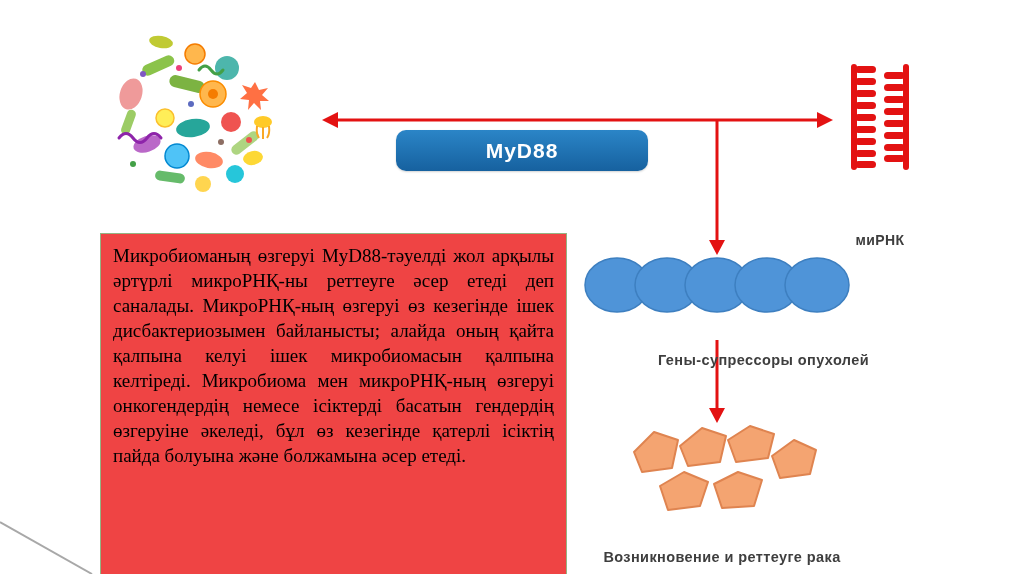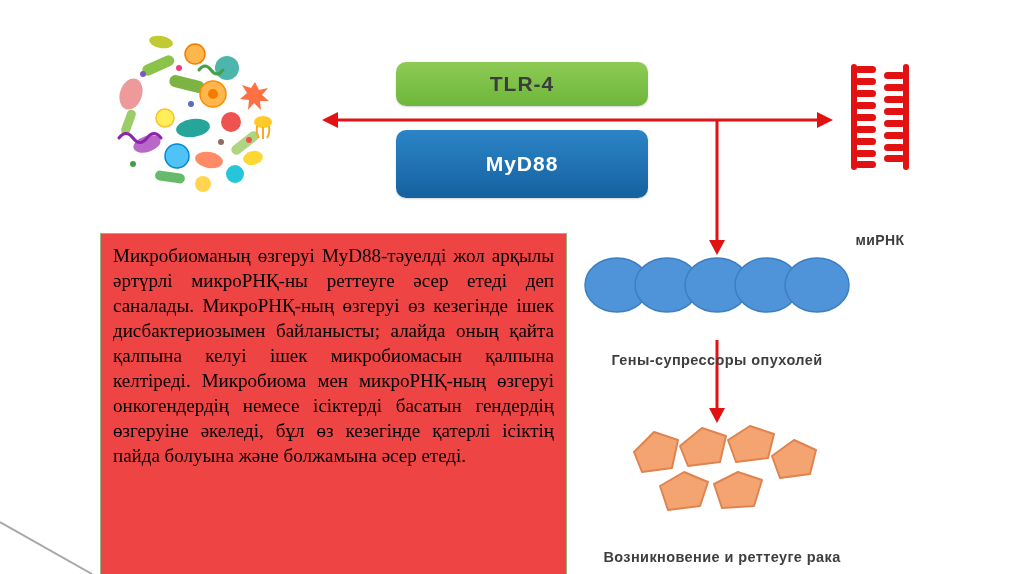--- a/index.html
+++ b/index.html
@@ -16,21 +16,21 @@
   .node-label {
     position:absolute;
     color:#3e3e3e;
     font-weight:bold;
     text-align:center;
     letter-spacing:0.4px;
     margin-top:36px;
   }
   .microbiome-label { left:103px; top:199px; width:182px; font-size:15px; }
   .mirna-label      { left:838px; top:196px; width:84px;  font-size:14px; }
-  .suppressor-label { left:565px; top:316px; width:304px; font-size:14.5px; }
+  .suppressor-label { left:565px; top:316px; width:304px; font-size:14.5px;text-align:right; }
   .cancer-label     { left:563px; top:513px; width:318px; font-size:14.5px; }
 
   .pathway-box {
     position:absolute;
     left:396px;
     width:252px;
     display:flex;
     align-items:center;
     justify-content:center;
     border-radius:10px;
@@ -38,21 +38,21 @@
     font-size:21px;
     letter-spacing:1px;
     box-shadow:0 1px 2px rgba(0,0,0,0.18);
   }
   .tlr4-box {
     top:62px; height:44px;
     background:linear-gradient(#8ecb55, #6db63a);
     color:#3c3c3c;
   }
   .myd88-box {
-    top:130px; height:68px;
+    top:130px; height:41px;
     background:linear-gradient(#2b85c7, #16619f);
     color:#ffffff;
   }
 
   .textbox {
     position:absolute;
     left:100px; top:233px;
     width:467px; height:354px;
     background:#ef4444;
     border:1px solid #94b483;
@@ -111,23 +111,20 @@
     <path d="M154,96 q-1,8 2,12 M160,97 q0,9 0,12 M166,96 q1,8 -2,12" stroke="#f9a825" stroke-width="2" fill="none"></path>
     <circle cx="40" cy="44" r="3" fill="#7e57c2"></circle>
     <circle cx="146" cy="110" r="3" fill="#ef5350"></circle>
     <circle cx="30" cy="134" r="3" fill="#43a047"></circle>
     <circle cx="88" cy="74" r="3" fill="#5c6bc0"></circle>
     <circle cx="118" cy="112" r="3" fill="#8d6e63"></circle>
     <circle cx="76" cy="38" r="3" fill="#ec407a"></circle>
   </svg>
   <div class="node-label microbiome-label">МИКРОБИОМ</div>
 
-  <div class="pathway-box tlr4-box">
-    <span>TLR-4</span>
-  </div>
   <div class="pathway-box myd88-box">
     <span>MyD88</span>
   </div>
 
   <svg class="abs" style="left:851px; top:64px;" width="58" height="106" viewBox="0 0 58 106">
     <g fill="#e31212">
       <rect x="0" y="0" width="6" height="106" rx="3"></rect>
       <rect x="52" y="0" width="6" height="106" rx="3"></rect>
       <rect x="4" y="2" width="21" height="7" rx="3.5"></rect>
       <rect x="4" y="14" width="21" height="7" rx="3.5"></rect>

